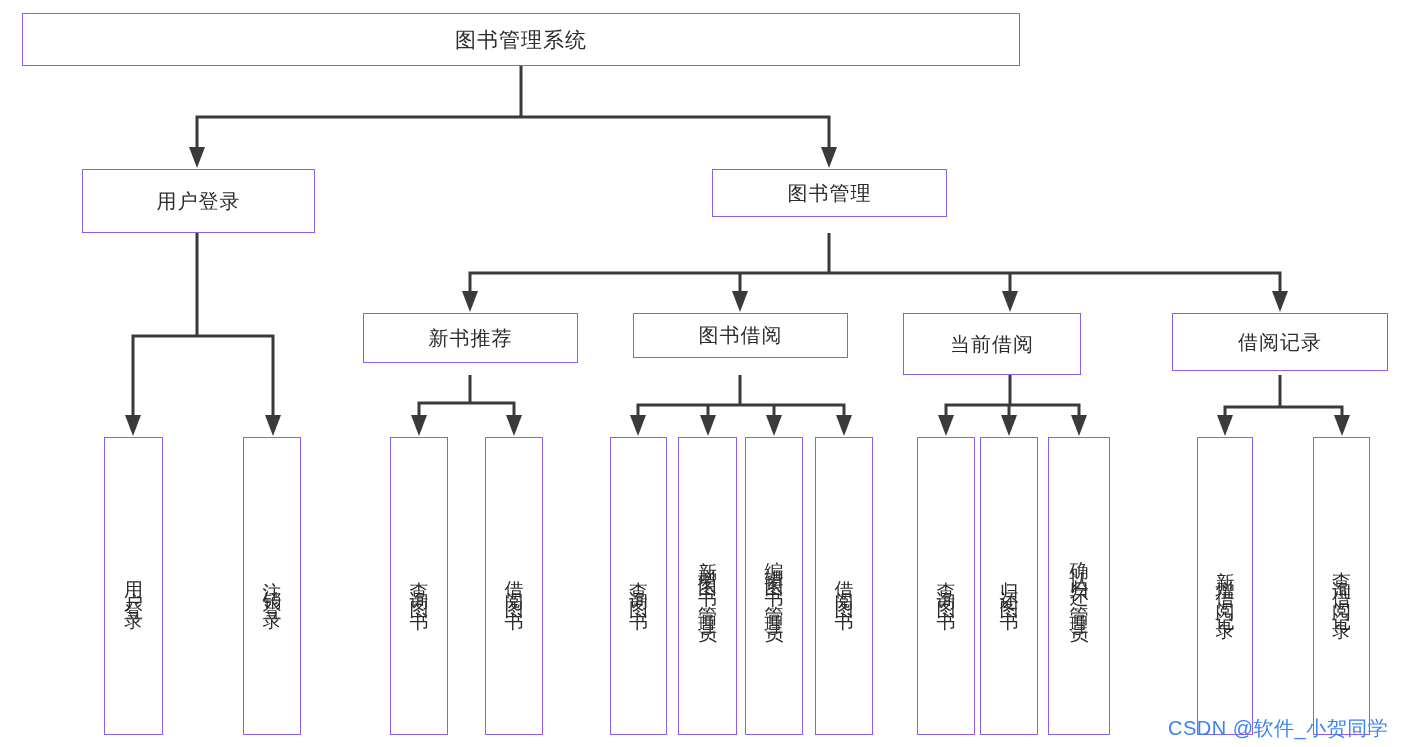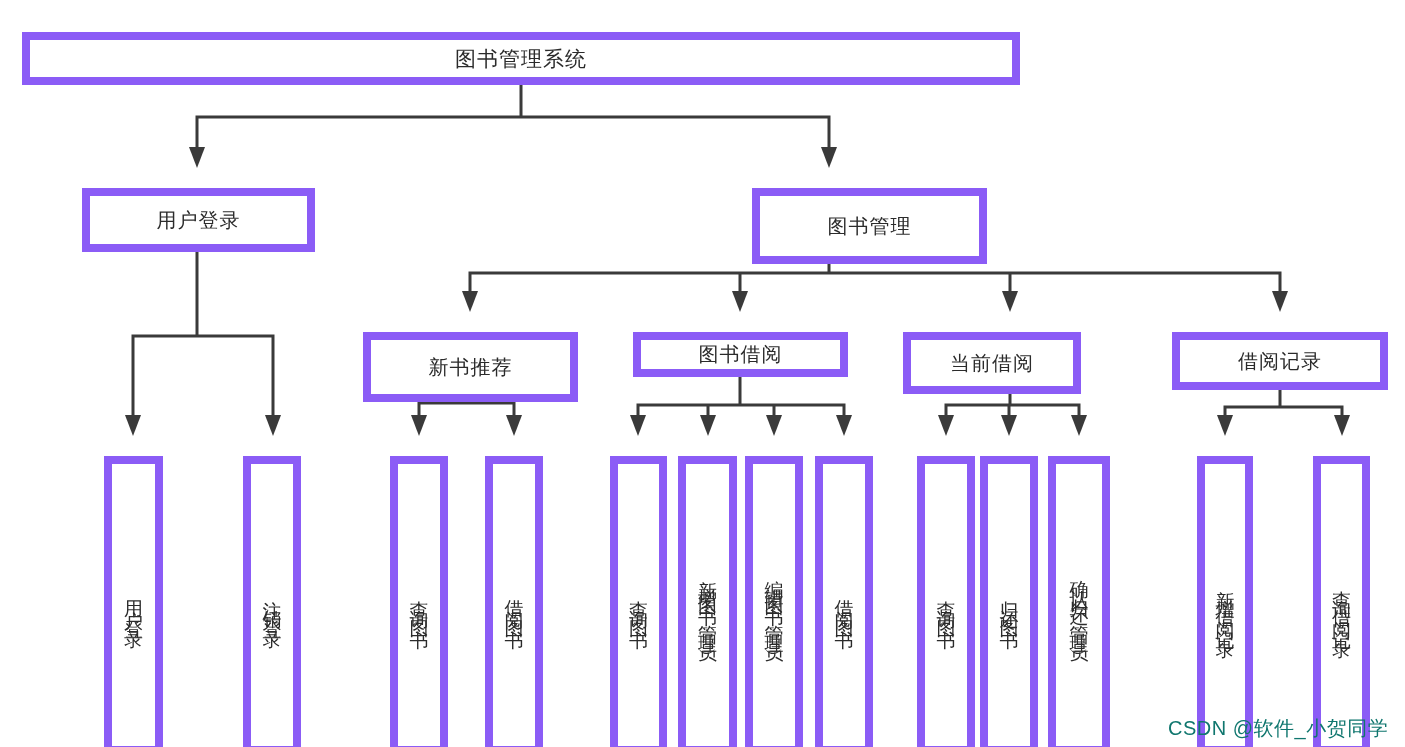--- a/index.html
+++ b/index.html
@@ -10,46 +10,45 @@
     font-family:"Liberation Sans", sans-serif;
     overflow:hidden;
   }
   #connectors {
     position:absolute; left:0; top:0; width:1405px; height:747px;
     z-index:0;
   }
   .node {
     position:absolute;
     box-sizing:border-box;
-    border:8px solid #8b5cf6;
+    border:1px solid #8b5cf6;
     background:#ffffff;
     display:flex;
     align-items:center;
     justify-content:center;
     color:#2b2b2b;
     z-index:1;
-    margin-top:19px;
   }
   .node.h   { font-size:20px; letter-spacing:1px; }
   .node.root{ font-size:21px; }
   .vtext {
     writing-mode:vertical-rl;
     text-orientation:mixed;
     font-size:19px;
     line-height:1.15;
     letter-spacing:10px;
     color:#2b2b2b;
     white-space:nowrap;
   }
   .vtext.long { letter-spacing:9px; font-size:19px; }
   #watermark {
     position:absolute;
     left:1168px; top:715px;
     font-size:20px;
-    color:#0f766e;
+    color:#3b82f6;
     z-index:3;
     white-space:nowrap;
     letter-spacing:0.5px;
   }
 </style>
 </head>
 <body>
 
 <svg id="connectors" viewBox="0 0 1405 747" xmlns="http://www.w3.org/2000/svg">
   <path fill="none" stroke="#3a3a3a" stroke-width="3" d="
@@ -105,23 +104,23 @@
     <polygon points="1001,415 1017,415 1009,436"></polygon>
     <polygon points="1071,415 1087,415 1079,436"></polygon>
     <polygon points="1217,415 1233,415 1225,436"></polygon>
     <polygon points="1334,415 1350,415 1342,436"></polygon>
   </g>
 </svg>
 
 <div class="node h root" style="left:22px; top:13px; width:998px; height:53px;">图书管理系统</div>
 
 <div class="node h" style="left:82px; top:169px; width:233px; height:64px;">用户登录</div>
-<div class="node h" style="left:752px; top:169px; width:235px; height:76px;">图书管理</div>
+<div class="node h" style="left:712px; top:169px; width:235px; height:48px;">图书管理</div>
 
-<div class="node h" style="left:363px; top:313px; width:215px; height:70px;">新书推荐</div>
+<div class="node h" style="left:363px; top:313px; width:215px; height:50px;">新书推荐</div>
 <div class="node h" style="left:633px; top:313px; width:215px; height:45px;">图书借阅</div>
 <div class="node h" style="left:903px; top:313px; width:178px; height:62px;">当前借阅</div>
 <div class="node h" style="left:1172px; top:313px; width:216px; height:58px;">借阅记录</div>
 
 <div class="node" style="left:104px; top:437px; width:59px; height:298px;">
   <span class="vtext">用户登录</span>
 </div>
 <div class="node" style="left:243px; top:437px; width:58px; height:298px;">
   <span class="vtext">注销登录</span>
 </div>

